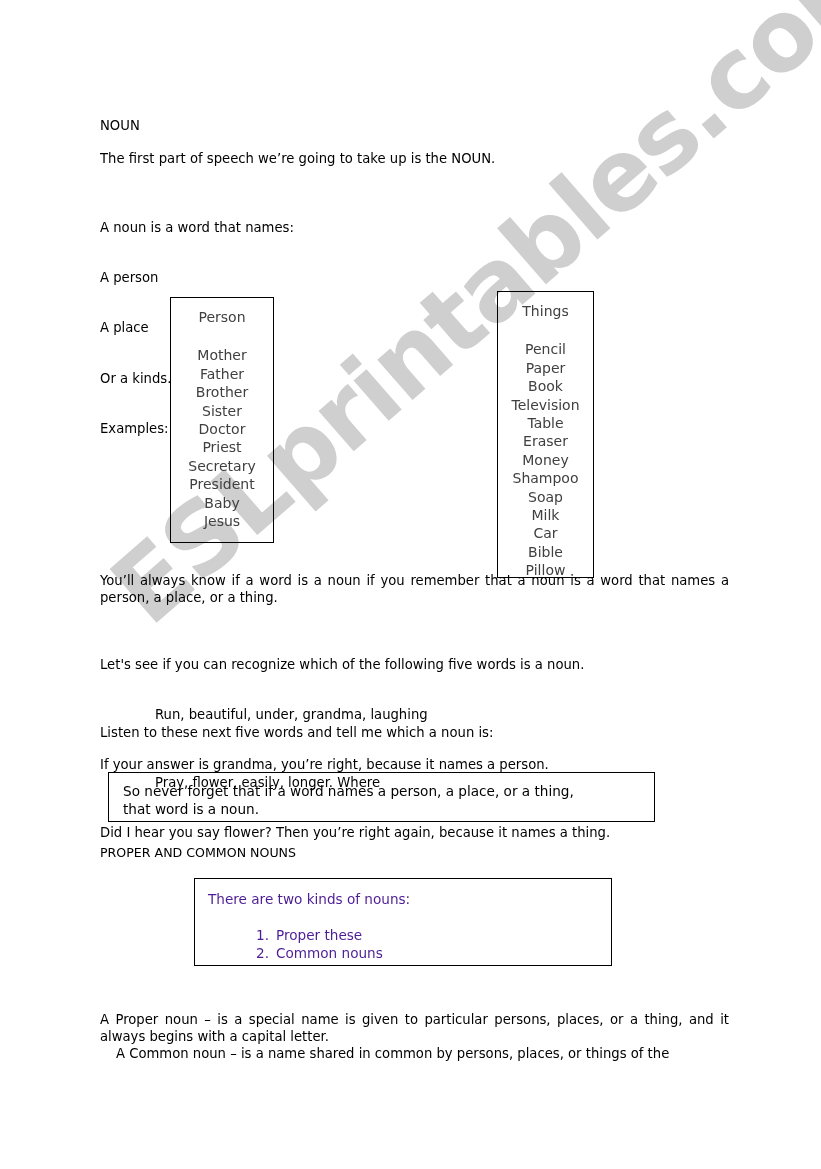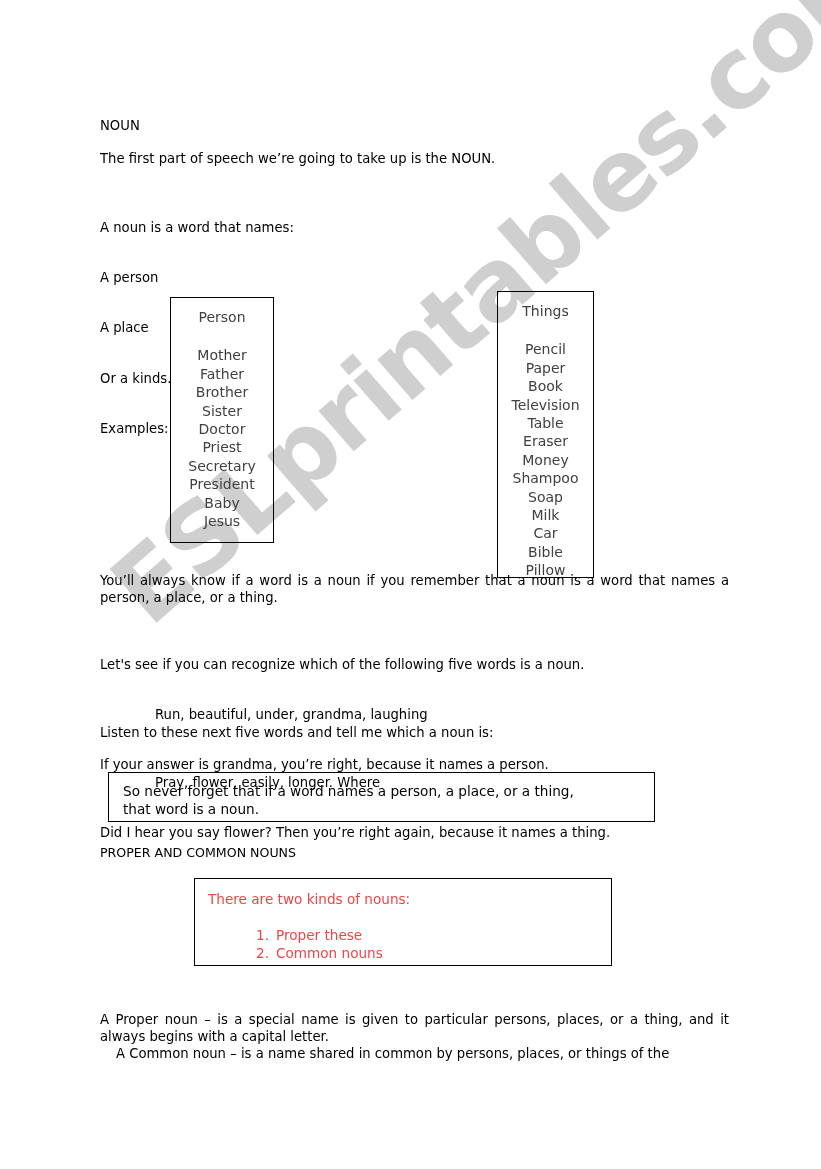--- a/index.html
+++ b/index.html
@@ -96,21 +96,21 @@
   }
   .callout .co-line { display: block; }
 
   .kindsbox {
     position: absolute;
     border: 1.4px solid #000000;
     box-sizing: border-box;
     font-family: "DejaVu Sans", sans-serif;
     font-size: 13.6px;
     line-height: 18px;
-    color: #ef4444;
+    color: #4c1d95;
     padding: 11px 12px 10px 13px;
   }
   .kindsbox .kb-head { display: block; margin-bottom: 18px; }
   .kindsbox .kb-item { display: block; padding-left: 48px; }
   .kindsbox .kb-num { display: inline-block; width: 20px; }
 </style>
 </head>
 <body>
 
 <div id="page">

